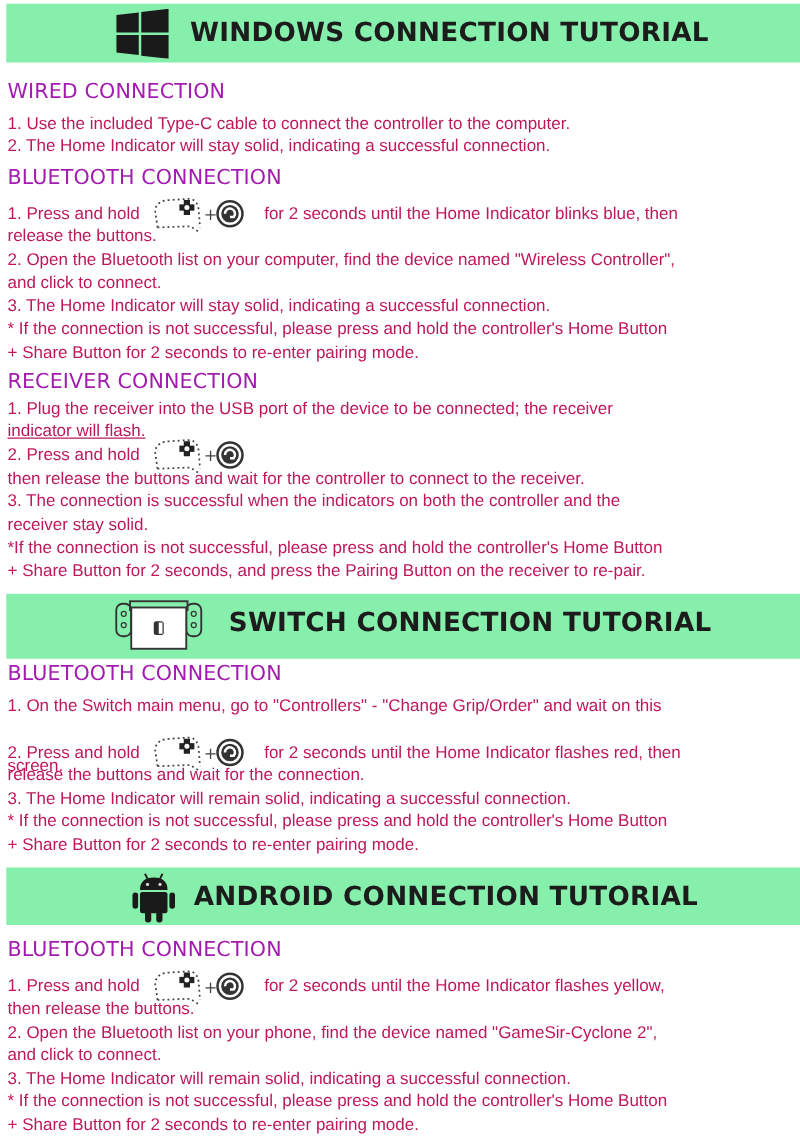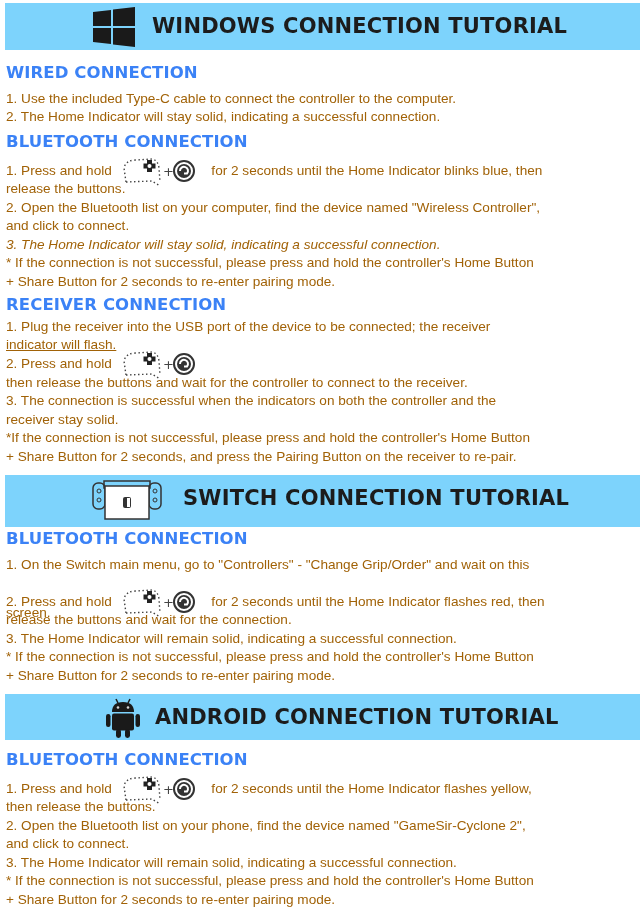--- a/index.html
+++ b/index.html
@@ -1,25 +1,25 @@
 <!DOCTYPE html>
 <html><head>
 <meta charset="utf-8">
 <style>
   html, body { margin:0; padding:0; background:#ffffff; }
   body { width:640px; height:910px; overflow:hidden; position:relative;
          font-family:"Liberation Sans", "DejaVu Sans", sans-serif; color:#555; }
-  .band { position:absolute; left:5px; right:0; background:#7dd3fc;
+  .band { position:absolute; left:5px; right:0; background:#86efac;
           display:flex; align-items:center; }
   .band .icon { position:absolute; display:block; }
   .band .title { position:absolute; font-family:"DejaVu Sans", sans-serif; font-weight:bold;
                  font-size:21px; color:#1c1c1c; letter-spacing:0.2px; white-space:nowrap; }
-  .h2 { position:absolute; left:6px; font-family:"DejaVu Sans", sans-serif; font-weight:bold;
-        font-size:16.5px; color:#3b82f6; white-space:nowrap; letter-spacing:0.1px; }
-  .line { position:absolute; left:6px; font-size:13.6px; color:#a16207; white-space:nowrap;
+  .h2 { position:absolute; left:6px; font-family:"DejaVu Sans", sans-serif; font-weight:normal;
+        font-size:16.5px; color:#a21caf; white-space:nowrap; letter-spacing:0.1px; }
+  .line { position:absolute; left:6px; font-size:13.6px; color:#be185d; white-space:nowrap;
           line-height:18px; }
   .combo { display:inline-block; vertical-align:middle; position:relative; width:88px; height:18px; margin:0 2px; }
   .combo svg { position:absolute; top:-6px; left:0; }
 </style>
 </head>
 <body>
 
 <div class="band" style="top:3px;height:47px;">
   <svg class="icon" style="left:88px;top:4px;" width="42" height="40" viewBox="0 0 42 40">
     <polygon points="0,5 18,3 18,19 0,19" fill="#1a1a1a"></polygon>
@@ -52,21 +52,21 @@
           <circle cx="66" cy="15" r="7" fill="#333"></circle>
           <path d="M62 15 a4 4 0 1 1 7 2.5 l-3 0" fill="none" stroke="#fff" stroke-width="2"></path>
         </g>
     </svg>
   </span>
   <span>for 2 seconds until the Home Indicator blinks blue, then</span>
 </div>
 <div class="line" style="top:180px;">release the buttons.</div>
 <div class="line" style="top:199px;">2. Open the Bluetooth list on your computer, find the device named "Wireless Controller",</div>
 <div class="line" style="top:217px;">and click to connect.</div>
-<div class="line" style="top:236px;font-style:italic;">3. The Home Indicator will stay solid, indicating a successful connection.</div>
+<div class="line" style="top:236px;">3. The Home Indicator will stay solid, indicating a successful connection.</div>
 <div class="line" style="top:254px;">* If the connection is not successful, please press and hold the controller's Home Button</div>
 <div class="line" style="top:273px;">+ Share Button for 2 seconds to re-enter pairing mode.</div>
 
 <div class="h2" style="top:295px;">RECEIVER CONNECTION</div>
 <div class="line" style="top:318px;">1. Plug the receiver into the USB port of the device to be connected; the receiver</div>
 <div class="line" style="top:336px;text-decoration:underline;">indicator will flash.</div>
 <div class="line" style="top:355px;">
   <span>2. Press and hold</span>
   <span class="combo">
     <svg width="88" height="32" viewBox="0 0 88 32">

